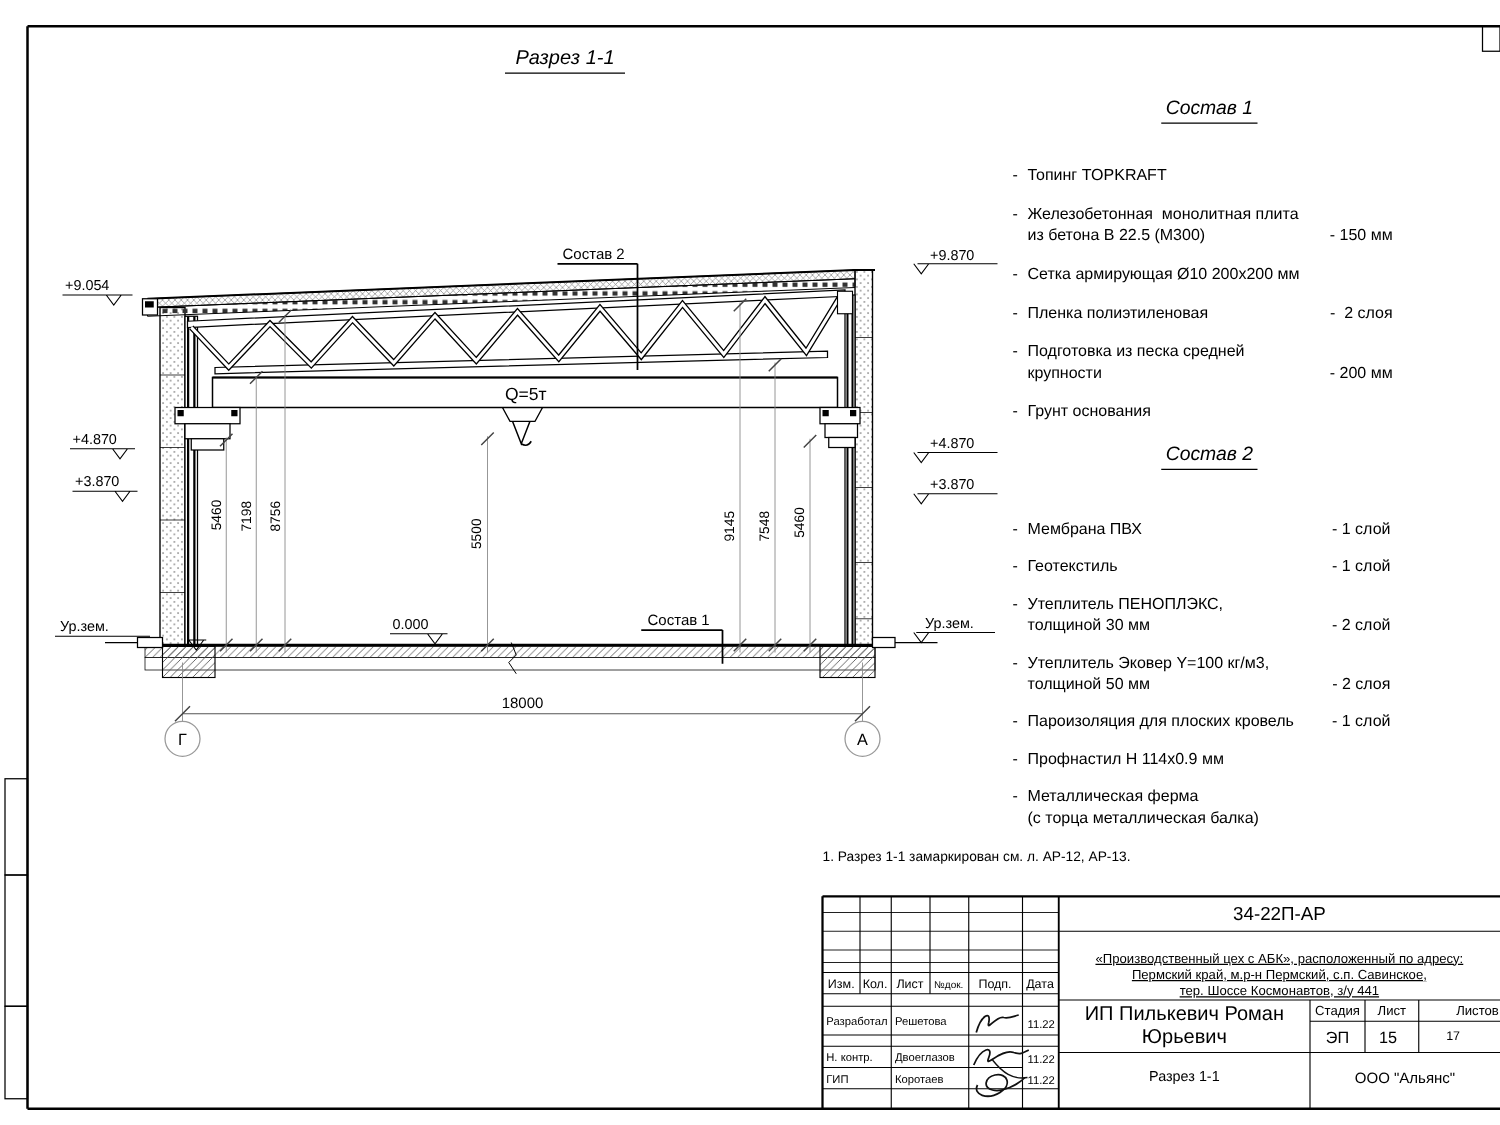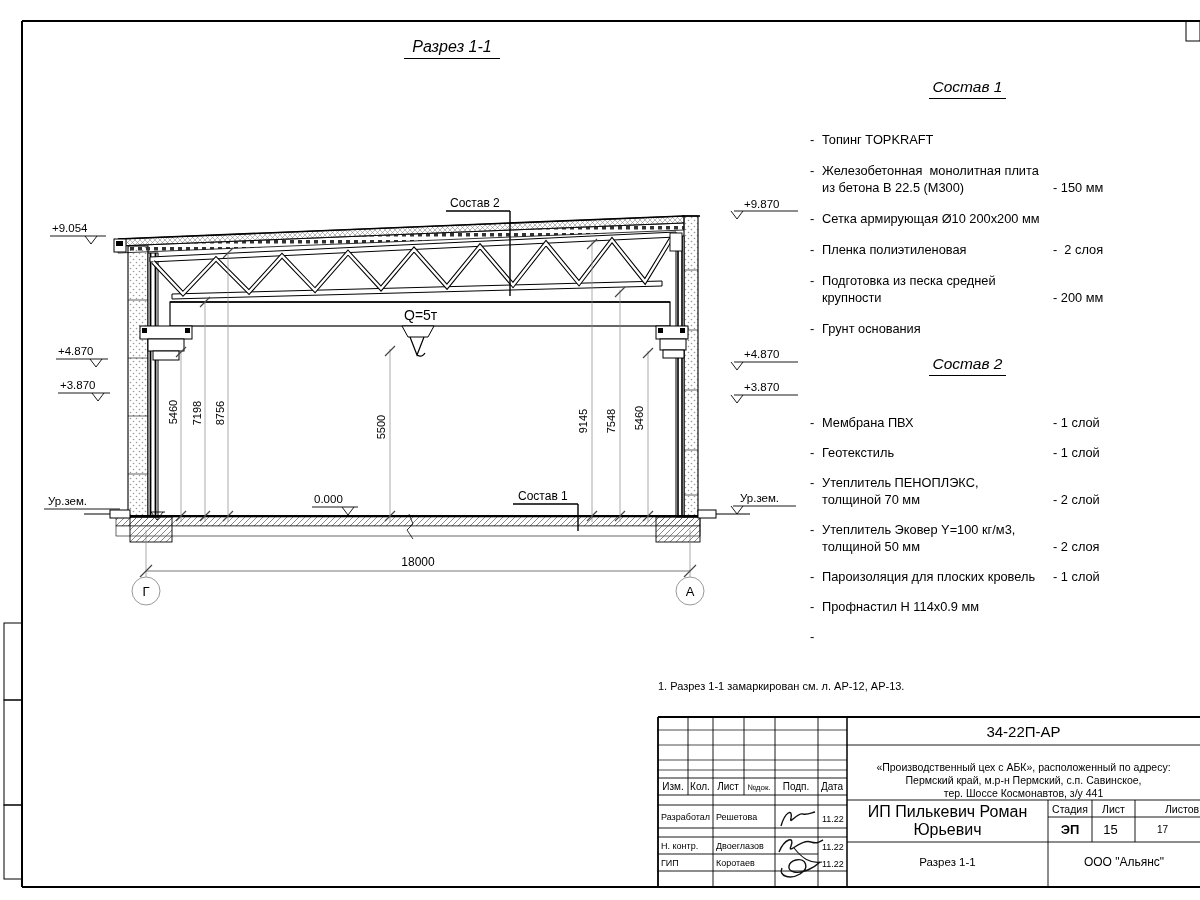--- a/index.html
+++ b/index.html
@@ -9,32 +9,32 @@
   svg text{font-family:"Liberation Sans", sans-serif;fill:#000;}
   .page-title{left:404px;top:38px;width:96px;text-align:center;font-size:16px;font-style:italic;
               border-bottom:1.3px solid #000;padding-bottom:2px;}
   .list{left:810px;width:315px;display:flex;flex-direction:column;}
   .list .hd{align-self:center;font-size:15.5px;font-style:italic;border-bottom:1.2px solid #000;
             padding:0 4px 2px 4px;}
   .list .items{display:flex;flex-direction:column;}
   .item{display:flex;flex-direction:row;font-size:12.8px;line-height:17px;}
   .item .dash{width:12px;flex:0 0 12px;}
   .item .txt{flex:1 1 auto;white-space:pre;}
-  .item .val{flex:0 0 72px;align-self:flex-end;white-space:pre;}
+  .item .val{flex:0 0 72px;align-self:flex-end;white-space:pre;text-align:center;}
   .s1 .hd{margin-bottom:32px;} .s1 .item{margin-bottom:14px;}
   .s2 .hd{margin-bottom:38px;} .s2 .item{margin-bottom:13px;}
   .note{left:658px;top:680px;font-size:11px;}
   .tb{position:absolute;display:flex;align-items:center;justify-content:center;text-align:center;}
   .tb-doc{left:847px;top:719px;width:353px;height:24px;font-size:15px;}
-  .tb-proj{left:847px;top:746px;width:353px;height:68px;font-size:10.5px;line-height:13px;white-space:pre-line;}
+  .tb-proj{left:847px;top:746px;width:353px;height:68px;font-size:10.5px;line-height:13px;white-space:pre-line;text-decoration:underline;}
   .tb-client{left:847px;top:801px;width:201px;height:39px;font-size:16px;}
   .tb-stage-l{left:1048px;top:800px;width:44px;height:17px;font-size:10.5px;}
   .tb-sheet-l{left:1092px;top:800px;width:43px;height:17px;font-size:10.5px;}
   .tb-sheets-l{left:1135px;top:800px;width:62px;height:17px;font-size:10.5px;padding-left:16px;}
-  .tb-stage-v{left:1048px;top:817px;width:44px;height:24px;font-size:13px;font-weight:bold;}
+  .tb-stage-v{left:1048px;top:817px;width:44px;height:24px;font-size:13px;}
   .tb-sheet-v{left:1092px;top:817px;width:37px;height:24px;font-size:13px;}
   .tb-sheets-v{left:1135px;top:817px;width:55px;height:24px;font-size:10px;}
   .tb-draw{left:847px;top:843px;width:201px;height:38px;font-size:11.5px;}
   .tb-comp{left:1048px;top:843px;width:152px;height:38px;font-size:12px;}
 </style>
 </head>
 <body>
 
 <div class="sheet">
 
@@ -272,41 +272,43 @@
           <span class="val">- 1 слой</span>
         </div>
       <div class="item">
           <span class="dash">-</span>
           <span class="txt">Геотекстиль</span>
           <span class="val">- 1 слой</span>
         </div>
       <div class="item">
           <span class="dash">-</span>
           <span class="txt">Утеплитель ПЕНОПЛЭКС,
-толщиной 70 мм</span>
+толщиной 30 мм</span>
           <span class="val">- 2 слой</span>
         </div>
       <div class="item">
           <span class="dash">-</span>
           <span class="txt">Утеплитель Эковер Y=100 кг/м3,
 толщиной 50 мм</span>
           <span class="val">- 2 слоя</span>
         </div>
       <div class="item">
           <span class="dash">-</span>
           <span class="txt">Пароизоляция для плоских кровель</span>
           <span class="val">- 1 слой</span>
         </div>
       <div class="item">
           <span class="dash">-</span>
           <span class="txt">Профнастил Н 114х0.9 мм</span>
           <span class="val"></span>
         </div>
       <div class="item">
           <span class="dash">-</span>
+          <span class="txt">Металлическая ферма
+(с торца металлическая балка)</span>
           <span class="val"></span>
         </div>
     </div>
   </div>
 
   <div class="abs note">1. Разрез 1-1 замаркирован см. л. АР-12, АР-13.</div>
 
   <div class="tb tb-doc">34-22П-АР</div>
   <div class="tb tb-proj">«Производственный цех с АБК», расположенный по адресу:
 Пермский край, м.р-н Пермский, с.п. Савинское,

